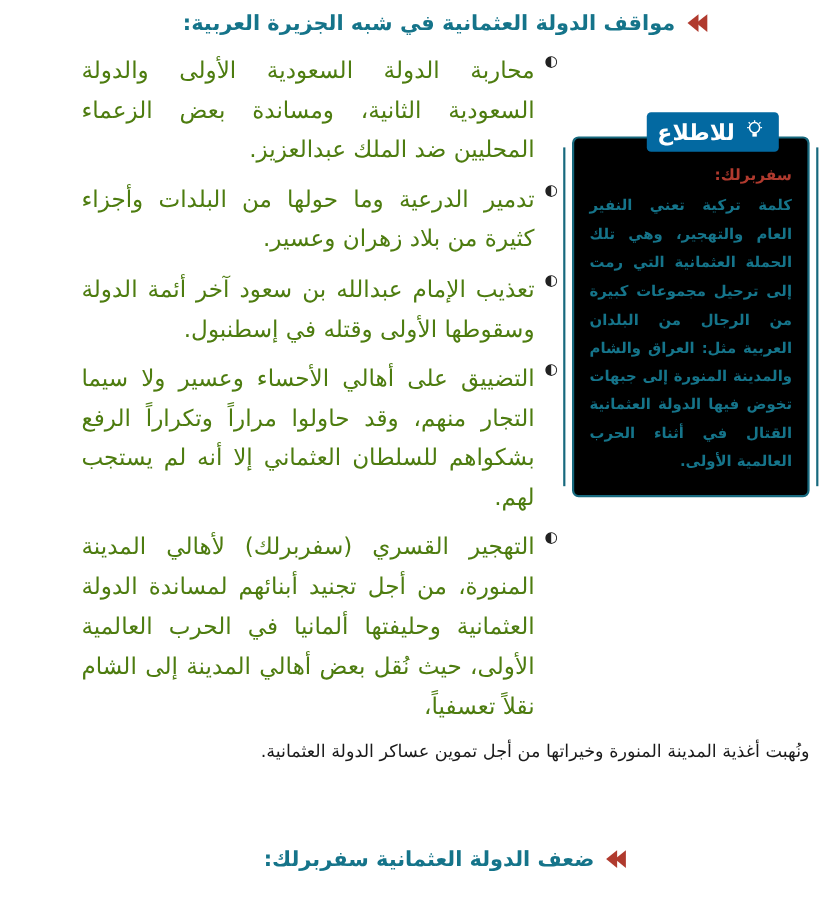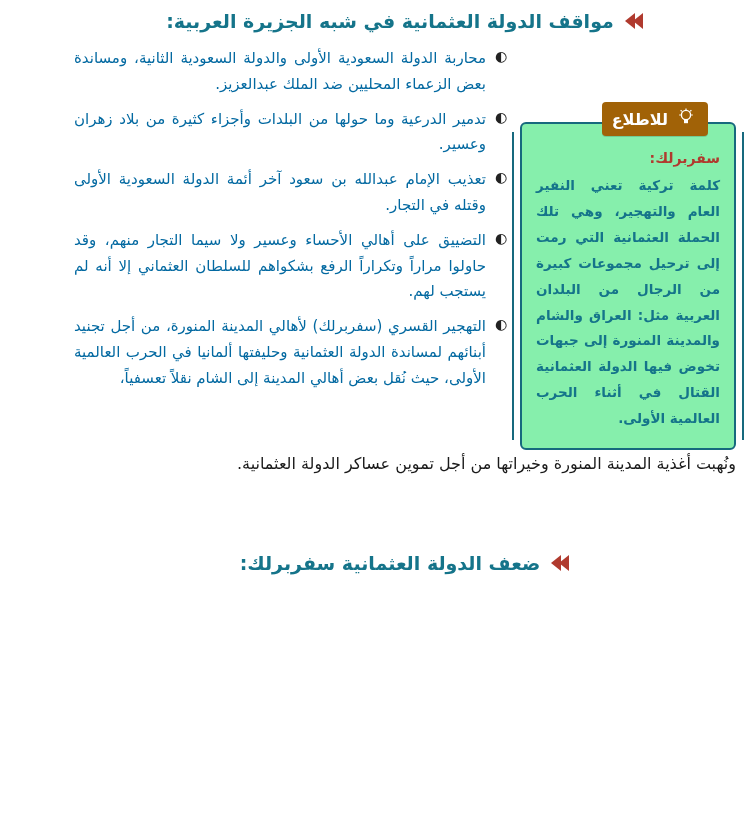--- a/index.html
+++ b/index.html
@@ -68,25 +68,25 @@
     flex: 0 0 auto;
     width: 14px;
     padding-top: 3px;
     color: #222;
     font-size: 14px;
     line-height: 1;
     text-align: center;
   }
   .bullet-text {
     flex: 1 1 auto;
-    font-size: 15px;
+    font-size: 21px;
     line-height: 1.72;
     text-align: justify;
     text-align-last: right;
-    color: #0369a1;
+    color: #4d7c0f;
   }
 
   
   .top-region {
     display: flex;
     flex-direction: row;
     align-items: flex-start;
     gap: 12px;
   }
   .top-right-col {
@@ -97,42 +97,42 @@
     flex: 0 0 216px;
     width: 216px;
     padding-top: 56px;
   }
 
   
   .note-wrap {
     position: relative;
   }
   .note-badge {
-    background: #a16207;
+    background: #0369a1;
     color: #ffffff;
     font-weight: bold;
-    font-size: 16px;
+    font-size: 20px;
     border-radius: 4px;
     padding: 6px 14px 6px 10px;
     display: inline-flex;
     align-items: center;
     gap: 10px;
     box-shadow: 0 1px 0 rgba(0,0,0,.15);
     position: relative;
     z-index: 3;
     margin-right: 28px;
   }
   .note-badge .bulb { display:block; }
   .note-frame {
     position: relative;
     border: 2px solid #17697e;
     border-radius: 6px 6px 6px 6px;
     margin-top: -14px;
     padding: 26px 14px 16px 14px;
-    background: #86efac;
+    background: #000000;
   }
   .note-frame:before {
     content: "";
     position: absolute;
     top: 8px;
     bottom: 8px;
     right: -10px;
     left: auto;
     width: 0;
     border-right: 2px solid #17697e;
@@ -232,21 +232,21 @@
         <li>
           <span class="bullet-glyph">◐</span>
           <span class="bullet-text">محاربة الدولة السعودية الأولى والدولة السعودية الثانية، ومساندة بعض الزعماء المحليين ضد الملك عبدالعزيز.</span>
         </li>
         <li>
           <span class="bullet-glyph">◐</span>
           <span class="bullet-text">تدمير الدرعية وما حولها من البلدات وأجزاء كثيرة من بلاد زهران وعسير.</span>
         </li>
         <li>
           <span class="bullet-glyph">◐</span>
-          <span class="bullet-text">تعذيب الإمام عبدالله بن سعود آخر أئمة الدولة السعودية الأولى وقتله في التجار.</span>
+          <span class="bullet-text">تعذيب الإمام عبدالله بن سعود آخر أئمة الدولة وسقوطها الأولى وقتله في إسطنبول.</span>
         </li>
         <li>
           <span class="bullet-glyph">◐</span>
           <span class="bullet-text">التضييق على أهالي الأحساء وعسير ولا سيما التجار منهم، وقد حاولوا مراراً وتكراراً الرفع بشكواهم للسلطان العثماني إلا أنه لم يستجب لهم.</span>
         </li>
         <li>
           <span class="bullet-glyph">◐</span>
           <span class="bullet-text">التهجير القسري (سفربرلك) لأهالي المدينة المنورة، من أجل تجنيد أبنائهم لمساندة الدولة العثمانية وحليفتها ألمانيا في الحرب العالمية الأولى، حيث نُقل بعض أهالي المدينة إلى الشام نقلاً تعسفياً،</span>
         </li>
       </ul>

